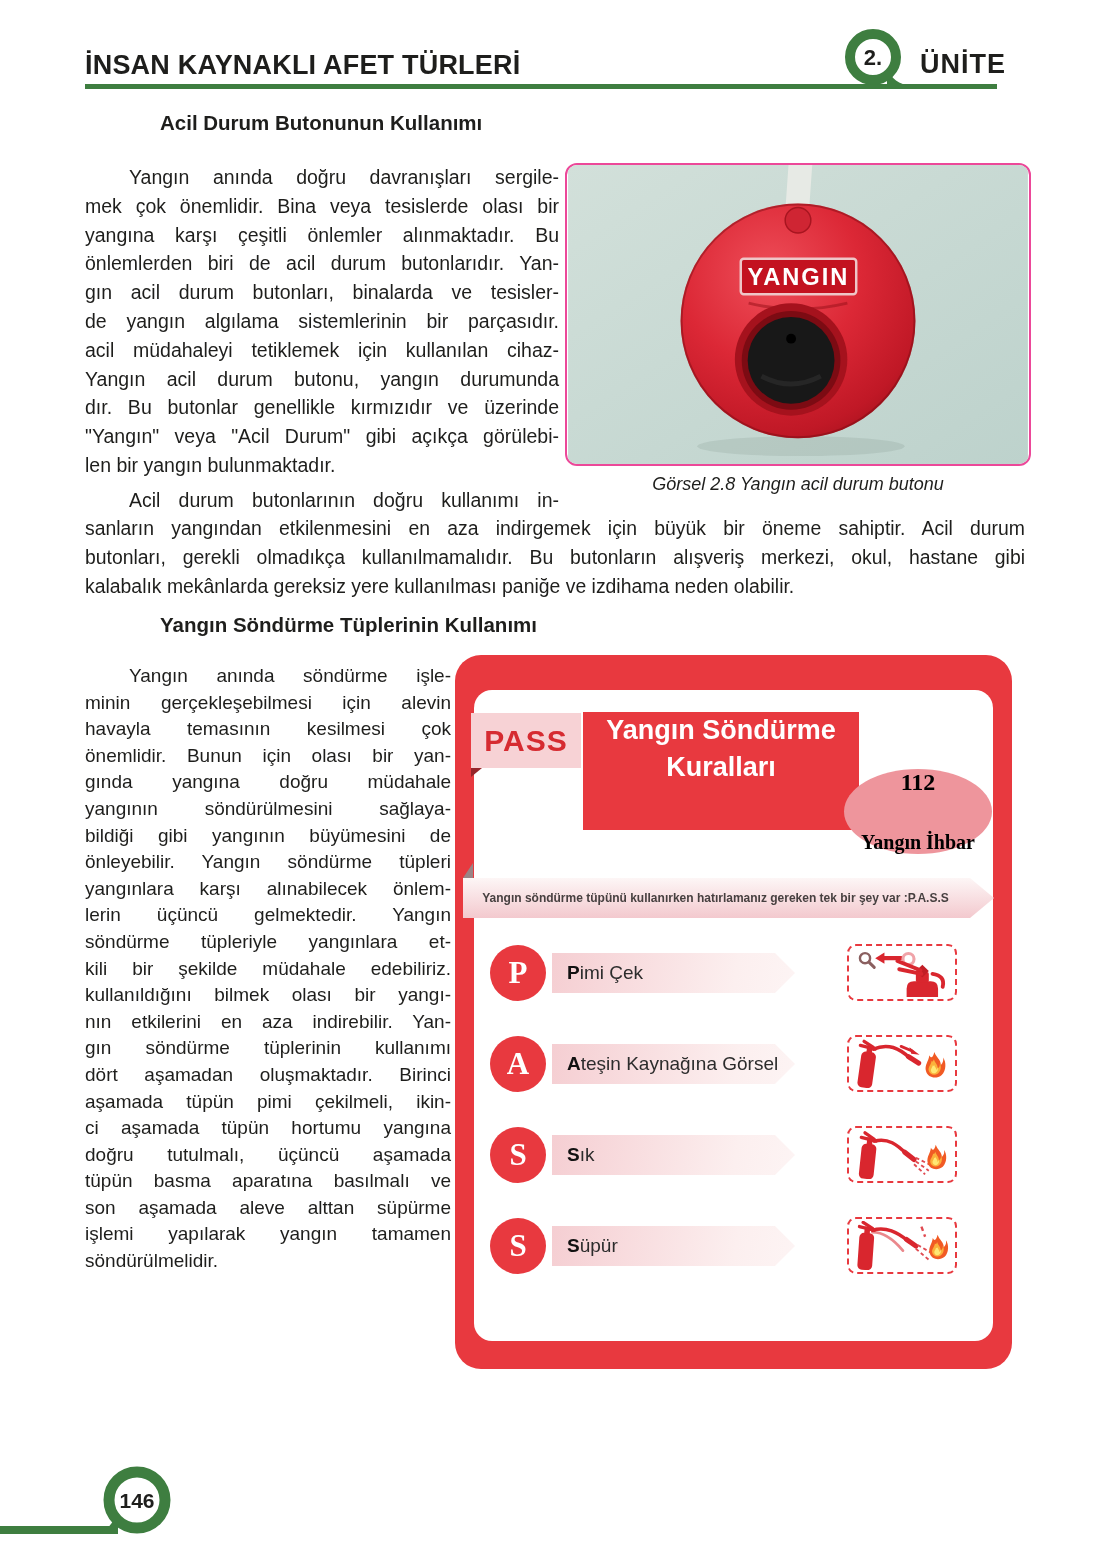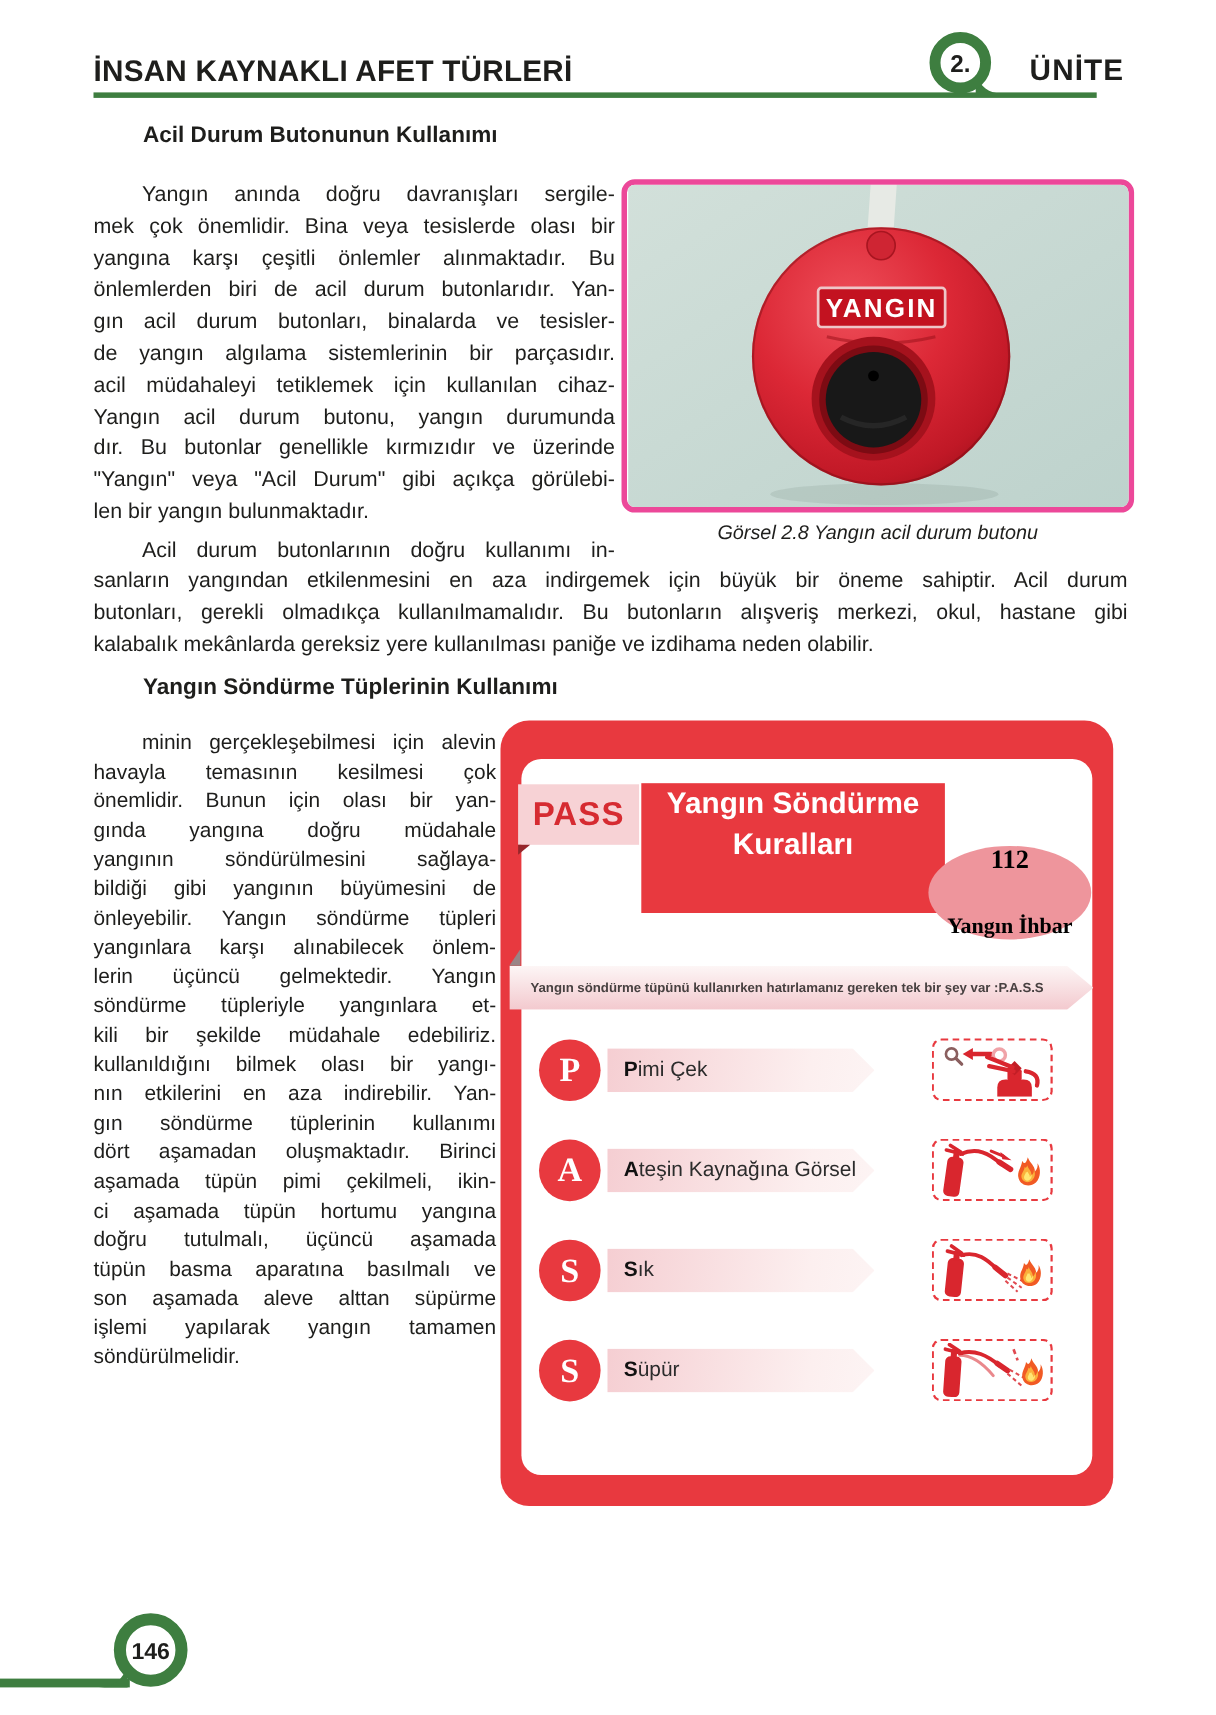--- a/index.html
+++ b/index.html
@@ -14,41 +14,41 @@
   .page{
     position:relative;width:1105px;height:1559px;background:#fff;
     font-family:"Liberation Sans",sans-serif;color:var(--ink);overflow:hidden;
   }
   .abs{position:absolute;}
 
   
   #title{left:85px;top:50px;font-size:27px;font-weight:bold;letter-spacing:.2px;}
   #rule{left:85px;top:84px;width:912px;height:5px;background:var(--green);}
   #badge{left:841px;top:27px;width:72px;height:64px;}
-  #unite{left:920px;top:49px;font-size:27px;font-weight:bold;letter-spacing:1px;margin-left:16px;}
-
-  
-  .sec-heading{font-size:20.5px;font-weight:bold;}
+  #unite{left:920px;top:49px;font-size:27px;font-weight:bold;letter-spacing:1px;}
+
+  
+  .sec-heading{font-size:20.5px;font-weight:bold;margin-left:30px;}
   #h-acil{left:130px;top:111px;}
   #h-sondurme{left:130px;top:613px;}
 
   
   .lines-block .jline{text-align:justify;text-align-last:justify;}
   .lines-block .jline:last-child{text-align-last:left;}
   .lines-block.stretch-last .jline:last-child{text-align-last:justify;}
   .lines-block.indent-first .jline:first-child{text-indent:44px;}
 
   #p1{left:85px;top:163px;width:474px;font-size:19.5px;line-height:28.8px;}
   #p2a{left:85px;top:486px;width:474px;font-size:19.5px;line-height:28.8px;}
   #p2b{left:85px;top:514px;width:940px;font-size:19.4px;line-height:28.9px;}
   #p3{left:85px;top:663px;width:366px;font-size:19px;line-height:26.6px;}
 
   
   #figure{left:565px;top:163px;width:466px;height:303px;border-radius:12px;overflow:hidden;
-          border:5px solid #ec4899;box-sizing:border-box;}
+          border:2px solid #ec4899;box-sizing:border-box;}
   #caption{left:565px;top:474px;width:466px;text-align:center;font-style:italic;font-size:18px;}
 
   
   #panel{left:455px;top:655px;width:557px;height:714px;background:var(--red);border-radius:26px;}
   #panel-inner{position:absolute;left:19px;top:35px;right:19px;bottom:28px;background:#fff;border-radius:18px;}
   #panel .abs{position:absolute;}
   .pass-box{left:16px;top:58px;width:110px;height:55px;background:var(--pink);
             color:var(--red2);font-weight:bold;font-size:30px;letter-spacing:1px;
             display:flex;align-items:center;justify-content:center;}
   .fold1{left:16px;top:113px;width:0;height:0;border-top:9px solid #96262b;border-right:11px solid transparent;}
@@ -153,20 +153,21 @@
     </div>
   <div class="abs lines-block" id="p2b">
       <div class="jline">sanların yangından etkilenmesini en aza indirgemek için büyük bir öneme sahiptir. Acil durum</div>
       <div class="jline">butonları, gerekli olmadıkça kullanılmamalıdır. Bu butonların alışveriş merkezi, okul, hastane gibi</div>
       <div class="jline">kalabalık mekânlarda gereksiz yere kullanılması paniğe ve izdihama neden olabilir.</div>
     </div>
 
   <div class="abs sec-heading" id="h-sondurme">Yangın Söndürme Tüplerinin Kullanımı</div>
 
   <div class="abs lines-block indent-first" id="p3">
+      <div class="jline">Yangın anında söndürme işle-</div>
       <div class="jline">minin gerçekleşebilmesi için alevin</div>
       <div class="jline">havayla temasının kesilmesi çok</div>
       <div class="jline">önemlidir. Bunun için olası bir yan-</div>
       <div class="jline">gında yangına doğru müdahale</div>
       <div class="jline">yangının söndürülmesini sağlaya-</div>
       <div class="jline">bildiği gibi yangının büyümesini de</div>
       <div class="jline">önleyebilir. Yangın söndürme tüpleri</div>
       <div class="jline">yangınlara karşı alınabilecek önlem-</div>
       <div class="jline">lerin üçüncü gelmektedir. Yangın</div>
       <div class="jline">söndürme tüpleriyle yangınlara et-</div>

